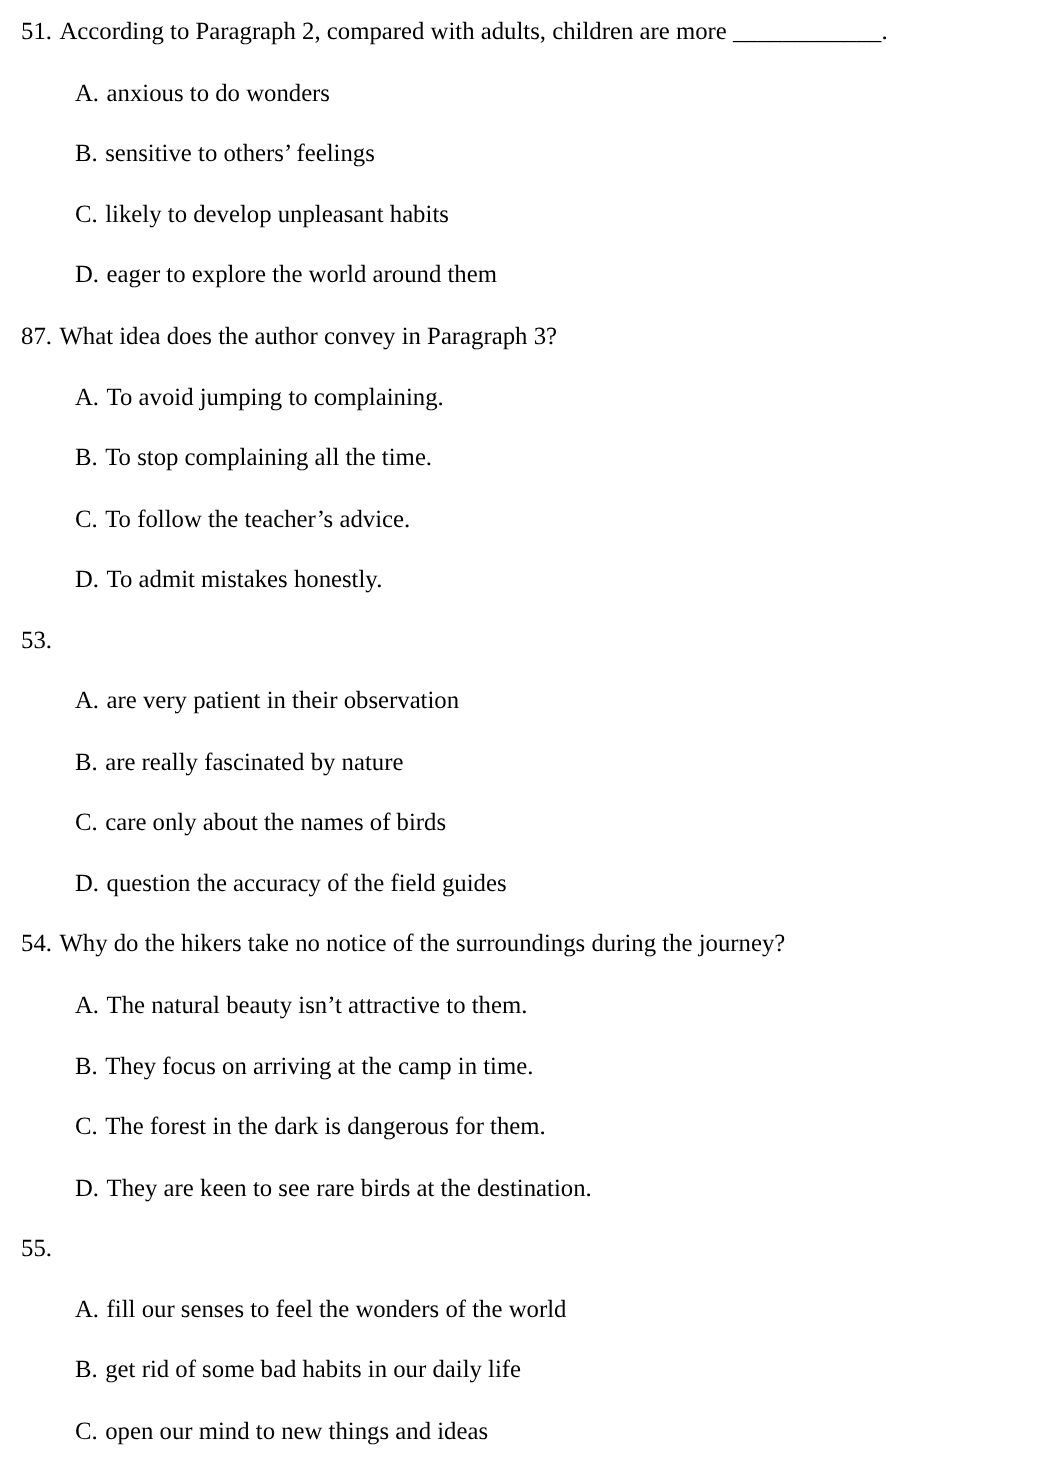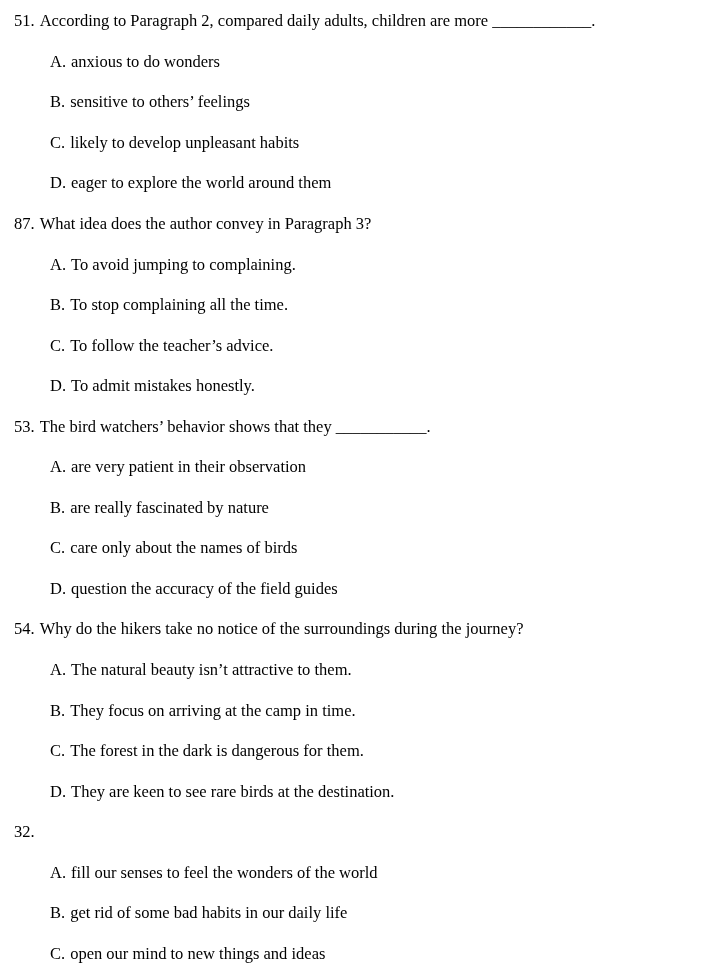--- a/index.html
+++ b/index.html
@@ -33,21 +33,21 @@
   .num { margin-right: 5px; }
   .txt { }
 </style>
 </head>
 <body>
 
 <div class="doc">
 
   <div class="line question">
     <span class="num">51.</span>
-    <span class="txt">According to Paragraph 2, compared daily adults, children are more ____________.</span>
+    <span class="txt">According to Paragraph 2, compared with adults, children are more ____________.</span>
   </div>
   <div class="line option">
     <span class="num">A.</span>
     <span class="txt">anxious to do wonders</span>
   </div>
   <div class="line option">
     <span class="num">B.</span>
     <span class="txt">sensitive to others’ feelings</span>
   </div>
   <div class="line option">
@@ -75,21 +75,20 @@
     <span class="num">C.</span>
     <span class="txt">To follow the teacher’s advice.</span>
   </div>
   <div class="line option">
     <span class="num">D.</span>
     <span class="txt">To admit mistakes honestly.</span>
   </div>
 
   <div class="line question">
     <span class="num">53.</span>
-    <span class="txt">The bird watchers’ behavior shows that they ___________.</span>
   </div>
   <div class="line option">
     <span class="num">A.</span>
     <span class="txt">are very patient in their observation</span>
   </div>
   <div class="line option">
     <span class="num">B.</span>
     <span class="txt">are really fascinated by nature</span>
   </div>
   <div class="line option">
@@ -116,21 +115,21 @@
   <div class="line option">
     <span class="num">C.</span>
     <span class="txt">The forest in the dark is dangerous for them.</span>
   </div>
   <div class="line option">
     <span class="num">D.</span>
     <span class="txt">They are keen to see rare birds at the destination.</span>
   </div>
 
   <div class="line question">
-    <span class="num">32.</span>
+    <span class="num">55.</span>
   </div>
   <div class="line option">
     <span class="num">A.</span>
     <span class="txt">fill our senses to feel the wonders of the world</span>
   </div>
   <div class="line option">
     <span class="num">B.</span>
     <span class="txt">get rid of some bad habits in our daily life</span>
   </div>
   <div class="line option">

